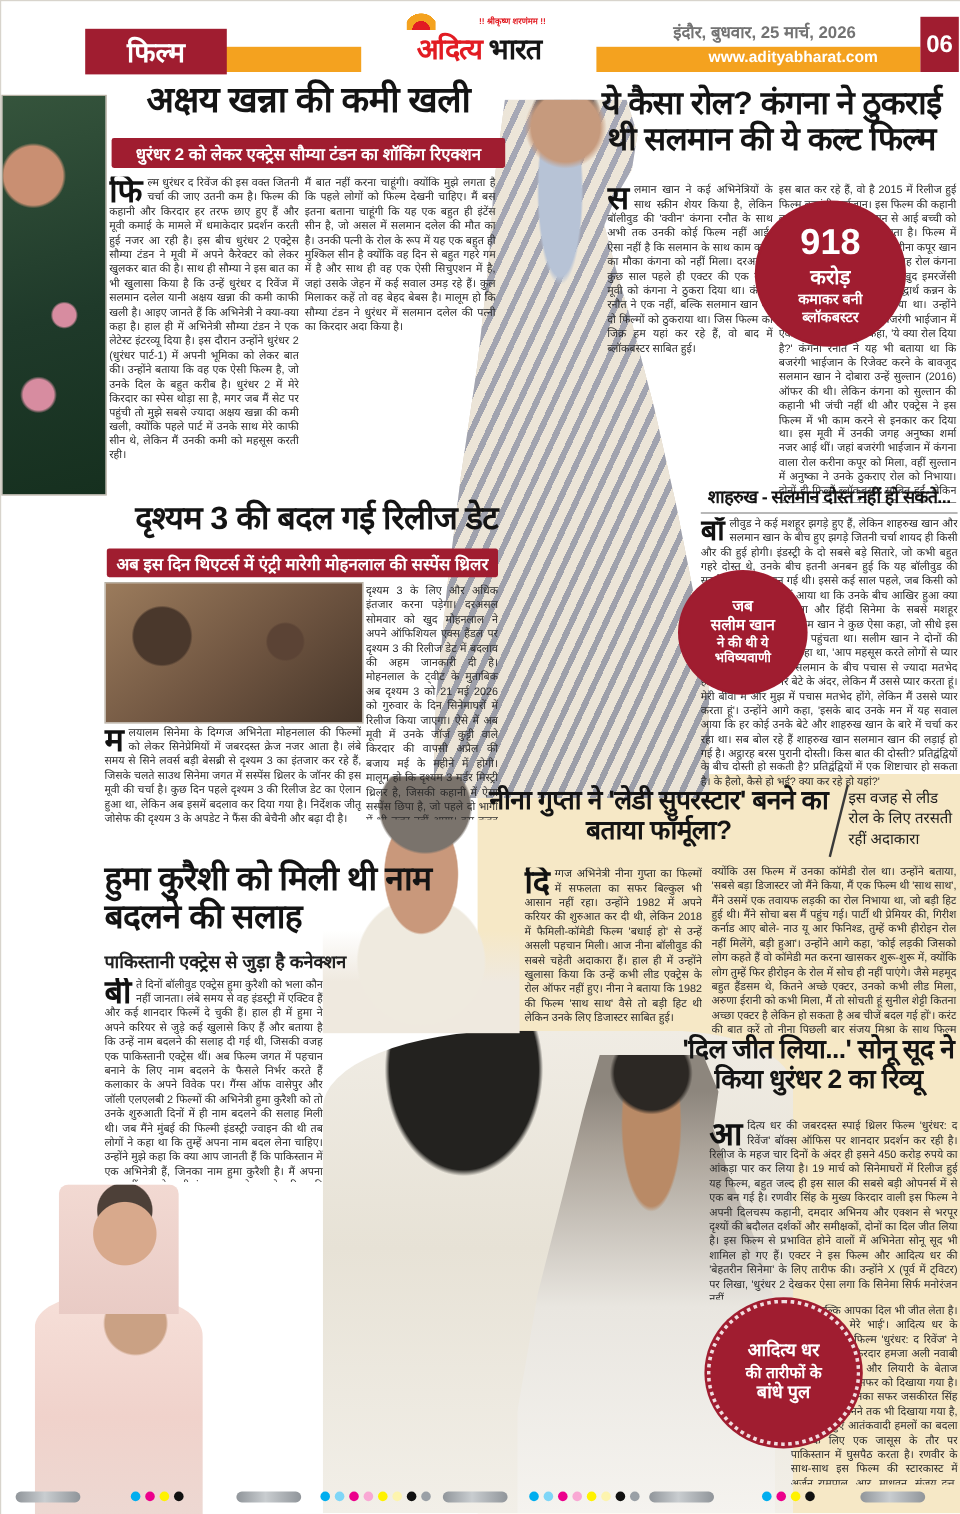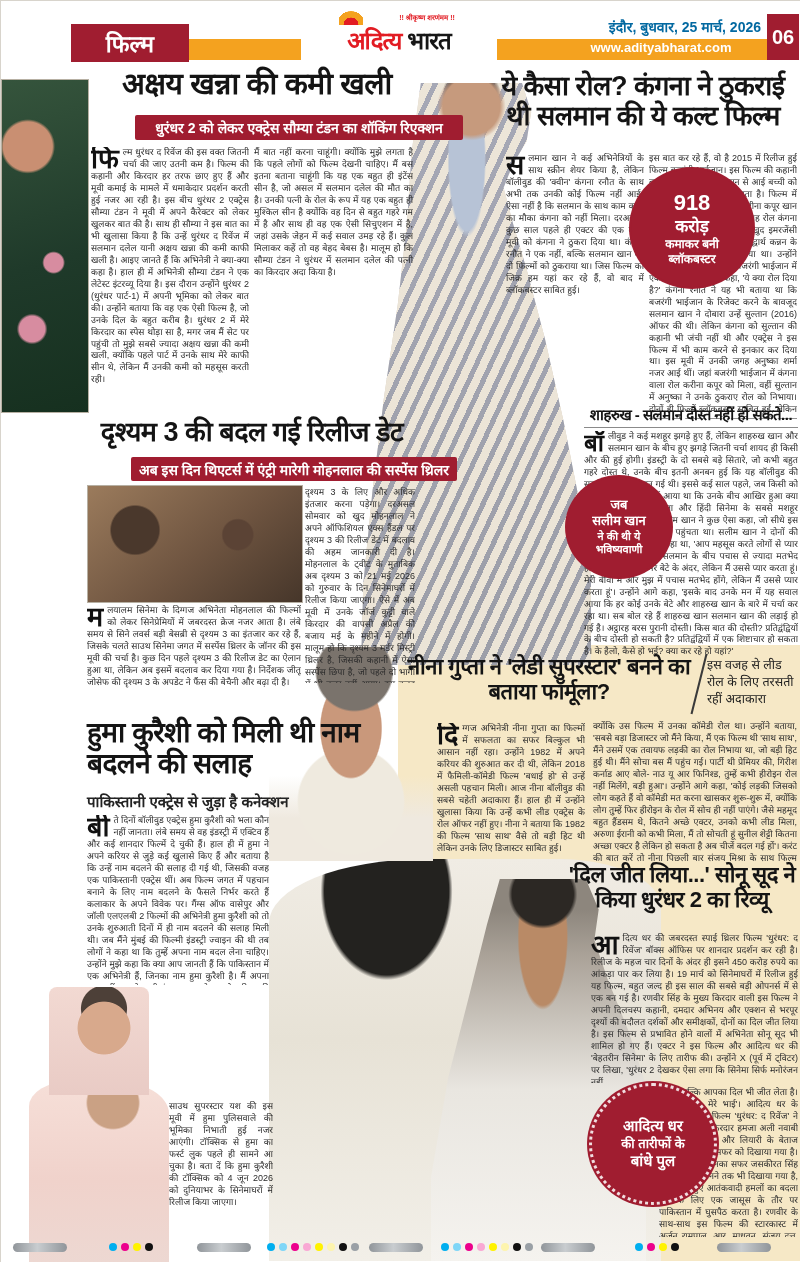--- a/index.html
+++ b/index.html
@@ -1,21 +1,21 @@
 <!DOCTYPE html>
 <html><head>
 <meta charset="utf-8">
 <style>
   html,body{margin:0;padding:0;background:#e9e9e9;font-family:"Liberation Sans",sans-serif;}
   .page{position:relative;width:800px;height:1262px;margin:0 auto;background:#ffffff;overflow:hidden;border:1px solid #d8d4cc;}
   .abs{position:absolute;}
   .maroon{background:#a01d30;}
   .bar-label{color:#fff;font-weight:bold;display:flex;align-items:center;justify-content:center;}
   .hl{font-weight:800;color:#141414;letter-spacing:-.5px;line-height:1.12;z-index:5;}
-  .subbar{color:#fff;font-weight:bold;text-align:center;display:flex;align-items:center;justify-content:center;z-index:5;border-radius:2px;margin-left:42px;}
+  .subbar{color:#fff;font-weight:bold;text-align:center;display:flex;align-items:center;justify-content:center;z-index:5;border-radius:2px;}
   .body-text{font-size:9px;line-height:1.33;text-align:justify;color:#2b2b2b;overflow:hidden;z-index:3;}
   .dropcap{float:left;font-size:27px;line-height:.8;font-weight:800;color:#111;margin:2px 4px 0 0;}
   .badge{border-radius:50%;color:#fff;font-weight:bold;text-align:center;display:flex;flex-direction:column;align-items:center;justify-content:center;z-index:6;box-shadow:0 0 0 2px #a01d30;}
   .badge span{display:block;line-height:1.25;}
   .photo{z-index:2;}
   .photo.framed{border:1px solid #b7b0a3;}
   .regbar{height:9px;width:54px;border-radius:5px;background:linear-gradient(90deg,#90959a,#c9cdd0 45%,#90959a);z-index:4;}
   .dotrow{display:flex;gap:4px;align-items:center;z-index:4;}
   .dot{width:8px;height:8px;border-radius:50%;display:inline-block;}
   .cream{background:#f6e8c6;}
@@ -31,21 +31,21 @@
 
   <div class="abs" style="left:300px;top:8px;width:196px;height:54px;background:#fff;text-align:center;z-index:2;">
     <div class="abs" style="left:38px;top:2px;width:24px;height:14px;border-radius:50% 50% 0 0;background:radial-gradient(circle at 50% 100%,#e21c23 0 40%,#f4a21f 41% 75%,transparent 76%);"></div>
     <div class="abs" style="left:66px;top:4px;width:120px;font-size:7px;color:#e21c23;font-weight:bold;">!! श्रीकृष्ण शरणंमम !!</div>
     <div class="abs" style="left:0;top:14px;width:196px;font-size:24px;font-weight:800;letter-spacing:-1px;white-space:nowrap;">
       <span style="color:#e21c23;">अदित्य</span>
       <span style="color:#161616;">भारत</span>
     </div>
   </div>
 
-  <div class="abs" style="left:560px;top:16px;width:200px;height:20px;font-size:14px;font-weight:800;color:#0369a1;text-align:right;z-index:3;">इंदौर, बुधवार, 25 मार्च, 2026</div>
+  <div class="abs" style="left:560px;top:16px;width:200px;height:20px;font-size:14px;font-weight:800;color:#737373;z-index:3;">इंदौर, बुधवार, 25 मार्च, 2026</div>
   <div class="abs" style="left:560px;top:39px;width:200px;height:18px;font-size:13px;font-weight:bold;color:#fff;text-align:center;z-index:3;">www.adityabharat.com</div>
   <div class="abs maroon bar-label" style="left:766px;top:13px;width:32px;height:46px;font-size:20px;">06</div>
 
   <div class="abs photo framed" style="left:0;top:78px;width:86px;height:332px;background:radial-gradient(circle at 30% 20%,#c98f72 0 9%,transparent 10%),radial-gradient(circle at 60% 55%,#d78ca0 0 5%,transparent 6%),radial-gradient(circle at 35% 75%,#d78ca0 0 5%,transparent 6%),linear-gradient(165deg,#35543c,#1f3a2a 55%,#16301f);"></div>
   <div class="abs hl" style="left:90px;top:66px;width:332px;height:46px;font-size:30px;text-align:center;">अक्षय खन्ना की कमी खली</div>
   <div class="abs maroon subbar" style="left:92px;top:114px;width:328px;height:25px;font-size:14px;">धुरंधर 2 को लेकर एक्ट्रेस सौम्या टंडन का शॉकिंग रिएक्शन</div>
   <div class="abs body-text" style="left:90px;top:146px;width:158px;height:264px;">
     <span class="dropcap">फि</span><span>ल्म धुरंधर द रिवेंज की इस वक्त जितनी चर्चा की जाए उतनी कम है। फिल्म की कहानी और किरदार हर तरफ छाए हुए हैं और मूवी कमाई के मामले में धमाकेदार प्रदर्शन करती हुई नजर आ रही है। इस बीच धुरंधर 2 एक्ट्रेस सौम्या टंडन ने मूवी में अपने कैरेक्टर को लेकर खुलकर बात की है। साथ ही सौम्या ने इस बात का भी खुलासा किया है कि उन्हें धुरंधर द रिवेंज में सलमान दलेल यानी अक्षय खन्ना की कमी काफी खली है। आइए जानते हैं कि अभिनेत्री ने क्या-क्या कहा है। हाल ही में अभिनेत्री सौम्या टंडन ने एक लेटेस्ट इंटरव्यू दिया है। इस दौरान उन्होंने धुरंधर 2 (धुरंधर पार्ट-1) में अपनी भूमिका को लेकर बात की। उन्होंने बताया कि वह एक ऐसी फिल्म है, जो उनके दिल के बहुत करीब है। धुरंधर 2 में मेरे किरदार का स्पेस थोड़ा सा है, मगर जब मैं सेट पर पहुंची तो मुझे सबसे ज्यादा अक्षय खन्ना की कमी खली, क्योंकि पहले पार्ट में उनके साथ मेरे काफी सीन थे, लेकिन मैं उनकी कमी को महसूस करती रही।</span>
   </div>
   <div class="abs body-text" style="left:253px;top:146px;width:159px;height:264px;">
@@ -62,27 +62,27 @@
          linear-gradient(180deg,#d9cfc4,#c9bfae);"></div>
 
   <div class="abs hl" style="left:488px;top:70px;width:308px;height:78px;font-size:27px;text-align:center;">ये कैसा रोल?  कंगना ने ठुकराई थी सलमान की ये कल्ट फिल्म</div>
   <div class="abs body-text" style="left:505px;top:152px;width:138px;height:266px;">
     <span class="dropcap">स</span><span>लमान खान ने कई अभिनेत्रियों के साथ स्क्रीन शेयर किया है, लेकिन बॉलीवुड की 'क्वीन' कंगना रनौत के साथ अभी तक उनकी कोई फिल्म नहीं आई। ऐसा नहीं है कि सलमान के साथ काम करने का मौका कंगना को नहीं मिला। दरअसल, कुछ साल पहले ही एक्टर की एक कल्ट मूवी को कंगना ने ठुकरा दिया था। कंगना रनौत ने एक नहीं, बल्कि सलमान खान की दो फिल्मों को ठुकराया था। जिस फिल्म का जिक्र हम यहां कर रहे हैं, वो बाद में ब्लॉकबस्टर साबित हुई।</span>
   </div>
   <div class="abs body-text" style="left:648px;top:152px;width:148px;height:266px;">
     <span>इस बात कर रहे हैं, वो है 2015 में रिलीज हुई फिल्म बजरंगी भाईजान। इस फिल्म की कहानी बजरंगी की है जो पाकिस्तान से आई बच्ची को उसके घर छोड़ने के लिए जाता है। फिल्म में सलमान के साथ लीड रोल में करीना कपूर खान थीं। मगर करीना कपूर से पहले यह रोल कंगना रनौत को मिला था। एक्ट्रेस ने खुद इमरजेंसी फिल्म के प्रमोशन के दौरान सिद्धार्थ कन्नन के साथ बातचीत में खुलासा किया था। उन्होंने बताया था- सलमान ने मुझे बजरंगी भाईजान में एक रोल दिया था। मैंने कहा, 'ये क्या रोल दिया है?' कंगना रनौत ने यह भी बताया था कि बजरंगी भाईजान के रिजेक्ट करने के बावजूद सलमान खान ने दोबारा उन्हें सुल्तान (2016) ऑफर की थी। लेकिन कंगना को सुल्तान की कहानी भी जंची नहीं थी और एक्ट्रेस ने इस फिल्म में भी काम करने से इनकार कर दिया था। इस मूवी में उनकी जगह अनुष्का शर्मा नजर आई थीं। जहां बजरंगी भाईजान में कंगना वाला रोल करीना कपूर को मिला, वहीं सुल्तान में अनुष्का ने उनके ठुकराए रोल को निभाया। दोनों ही फिल्में ब्लॉकबस्टर साबित हुईं, लेकिन कंगना को इसका कोई अफसोस नहीं। उनका सलमान के साथ पर्दे पर आना अभी बाकी है।</span>
   </div>
   <div class="abs badge maroon" style="left:630px;top:168px;width:122px;height:118px;">
-    <span style="font-size:22px;">918</span>
+    <span style="font-size:30px;">918</span>
     <span style="font-size:17px;">करोड़</span>
     <span style="font-size:12px;">कमाकर बनी</span>
     <span style="font-size:12px;">ब्लॉकबस्टर</span>
   </div>
 
-  <div class="abs hl" style="left:88px;top:416px;width:326px;height:38px;font-size:27px;text-align:center;">दृश्यम 3 की बदल गई रिलीज डेट</div>
+  <div class="abs hl" style="left:88px;top:416px;width:326px;height:38px;font-size:27px;text-align:right;">दृश्यम 3 की बदल गई रिलीज डेट</div>
   <div class="abs maroon subbar" style="left:88px;top:456px;width:326px;height:24px;font-size:14px;">अब इस दिन थिएटर्स में एंट्री मारेगी मोहनलाल की सस्पेंस थ्रिलर</div>
   <div class="abs photo framed" style="left:86px;top:484px;width:214px;height:116px;background:radial-gradient(circle at 22% 38%,#4a382c 0 13%,transparent 14%),radial-gradient(circle at 70% 42%,#5b4335 0 9%,transparent 10%),linear-gradient(140deg,#9b7b5c,#6e5440 55%,#46362a);"></div>
   <div class="abs body-text" style="left:304px;top:486px;width:110px;height:196px;">
     <span>दृश्यम 3 के लिए और अधिक इंतजार करना पड़ेगा। दरअसल सोमवार को खुद मोहनलाल ने अपने ऑफिशियल एक्स हैंडल पर दृश्यम 3 की रिलीज डेट में बदलाव की अहम जानकारी दी है। मोहनलाल के ट्वीट के मुताबिक अब दृश्यम 3 को 21 मई 2026 को गुरुवार के दिन सिनेमाघरों में रिलीज किया जाएगा। ऐसे में अब मूवी में उनके जॉर्ज कुट्टी वाले किरदार की वापसी अप्रैल की बजाय मई के महीने में होगी। मालूम हो कि दृश्यम 3 मर्डर मिस्ट्री थ्रिलर है, जिसकी कहानी में ऐसा सस्पेंस छिपा है, जो पहले दो भागों में भी नजर नहीं आया। इस वजह से दृश्यम 3 को लेकर काफी हाइप बना हुआ है। आपको बता दें कि मोहनलाल की दृश्यम 3 के बाद हिंदी भाषा में भी इस मूवी को रिलीज किया जाएगा, जिसमें अजय देवगन नजर आएंगे। बॉलीवुड की दृश्यम 3 की रिलीज डेट 2 अक्टूबर 2026 है। साउथ फिल्म दृश्यम 3 की रिलीज डेट बदलने को लेकर अब सोशल मीडिया पर बहस छिड़ गई है। तमाम यूजर्स ये दावा कर रहे हैं कि बॉलीवुड सुपरस्टार रणवीर सिंह की लेटेस्ट फिल्म धुरंधर द रिवेंज की वजह से मेकर्स ने दृश्यम 3 की रिलीज डेट को बदला है।</span>
   </div>
   <div class="abs body-text" style="left:86px;top:604px;width:214px;height:84px;">
     <span class="dropcap">म</span><span>लयालम सिनेमा के दिग्गज अभिनेता मोहनलाल की फिल्मों को लेकर सिनेप्रेमियों में जबरदस्त क्रेज नजर आता है। लंबे समय से सिने लवर्स बड़ी बेसब्री से दृश्यम 3 का इंतजार कर रहे हैं, जिसके चलते साउथ सिनेमा जगत में सस्पेंस थ्रिलर के जॉनर की इस मूवी की चर्चा है। कुछ दिन पहले दृश्यम 3 की रिलीज डेट का ऐलान हुआ था, लेकिन अब इसमें बदलाव कर दिया गया है। निर्देशक जीतू जोसेफ की दृश्यम 3 के अपडेट ने फैंस की बेचैनी और बढ़ा दी है।</span>
   </div>
 
   <div class="abs hl" style="left:583px;top:406px;width:214px;height:18px;font-size:15px;text-align:center;border-bottom:1px solid #8a8a8a;padding-bottom:2px;">शाहरुख - सलमान दोस्त नहीं हो सकते...</div>
@@ -122,23 +122,20 @@
 
   <div class="abs hl" style="left:86px;top:716px;width:302px;height:70px;font-size:28px;">हुमा कुरैशी को मिली थी नाम बदलने की सलाह</div>
   <div class="abs" style="left:86px;top:790px;width:302px;height:20px;font-size:15px;font-weight:800;color:#222;z-index:3;">पाकिस्तानी एक्ट्रेस से जुड़ा है कनेक्शन</div>
   <div class="abs body-text" style="left:86px;top:814px;width:182px;height:170px;">
     <span class="dropcap">बी</span><span>ते दिनों बॉलीवुड एक्ट्रेस हुमा कुरैशी को भला कौन नहीं जानता। लंबे समय से वह इंडस्ट्री में एक्टिव हैं और कई शानदार फिल्में दे चुकी हैं। हाल ही में हुमा ने अपने करियर से जुड़े कई खुलासे किए हैं और बताया है कि उन्हें नाम बदलने की सलाह दी गई थी, जिसकी वजह एक पाकिस्तानी एक्ट्रेस थीं। अब फिल्म जगत में पहचान बनाने के लिए नाम बदलने के फैसले निर्भर करते हैं कलाकार के अपने विवेक पर। गैंग्स ऑफ वासेपुर और जॉली एलएलबी 2 फिल्मों की अभिनेत्री हुमा कुरैशी को तो उनके शुरुआती दिनों में ही नाम बदलने की सलाह मिली थी। जब मैंने मुंबई की फिल्मी इंडस्ट्री ज्वाइन की थी तब लोगों ने कहा था कि तुम्हें अपना नाम बदल लेना चाहिए। उन्होंने मुझे कहा कि क्या आप जानती हैं कि पाकिस्तान में एक अभिनेत्री हैं, जिनका नाम हुमा कुरैशी है। मैं अपना नाम नहीं बदलने वाली हूं। इस तरह से हुमा ने करियर की शुरुआत में ही इस अप्रोच को साफ नकार दिया।</span>
   </div>
   <div class="abs photo" style="left:48px;top:986px;width:100px;height:108px;border-radius:8px 8px 0 0;z-index:2;
        background:radial-gradient(circle at 55% 38%,#d8a98c 0 30%,transparent 31%),radial-gradient(circle at 55% 20%,#4d4038 0 22%,transparent 23%),linear-gradient(180deg,#f2d9d2,#e9cbc5);"></div>
   <div class="abs photo" style="left:28px;top:1080px;width:140px;height:182px;z-index:1;border-radius:30% 40% 0 0/14% 18% 0 0;
        background:radial-gradient(circle at 60% 12%,#caa184 0 14%,transparent 15%),linear-gradient(180deg,#f6dfd8,#f0d2cb 55%,#edd8d2);"></div>
-  <div class="abs body-text" style="left:168px;top:1100px;width:104px;height:136px;">
-    <span>साउथ सुपरस्टार यश की इस मूवी में हुमा पुलिसवाले की भूमिका निभाती हुई नजर आएंगी। टॉक्सिक से हुमा का फर्स्ट लुक पहले ही सामने आ चुका है। बता दें कि हुमा कुरैशी की टॉक्सिक को 4 जून 2026 को दुनियाभर के सिनेमाघरों में रिलीज किया जाएगा।</span>
-  </div>
 
   <div class="abs photo" style="left:430px;top:878px;width:215px;height:382px;z-index:2;
        clip-path:polygon(32% 0,72% 0,78% 8%,76% 16%,82% 26%,92% 40%,100% 54%,100% 100%,0 100%,0 78%,8% 52%,18% 30%,26% 12%);
        background:
          radial-gradient(circle at 52% 4%, #2c2824 0 8%, transparent 9%),
          radial-gradient(ellipse at 52% 15%, #b98a66 0 15%, transparent 16%),
          linear-gradient(180deg,#8d867d 0 8%,#aaa298 20%,#e9e6e0 55%,#f5f3ef 100%);"></div>
 
   <div class="abs hl" style="left:565px;top:862px;width:232px;height:64px;font-size:22px;text-align:center;">'दिल जीत लिया...' सोनू सूद ने किया धुरंधर 2 का रिव्यू</div>
   <div class="abs body-text" style="left:590px;top:932px;width:207px;height:150px;">

